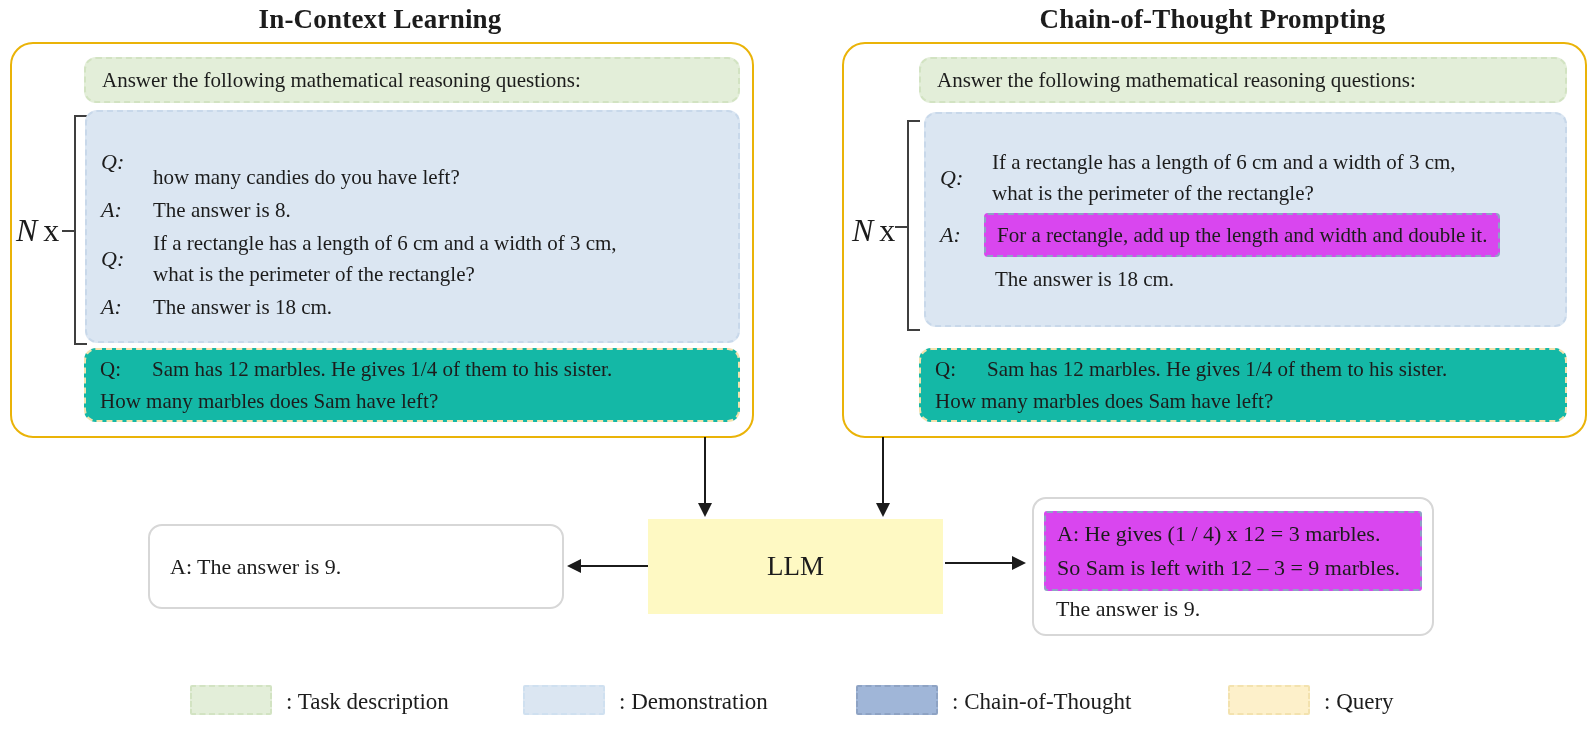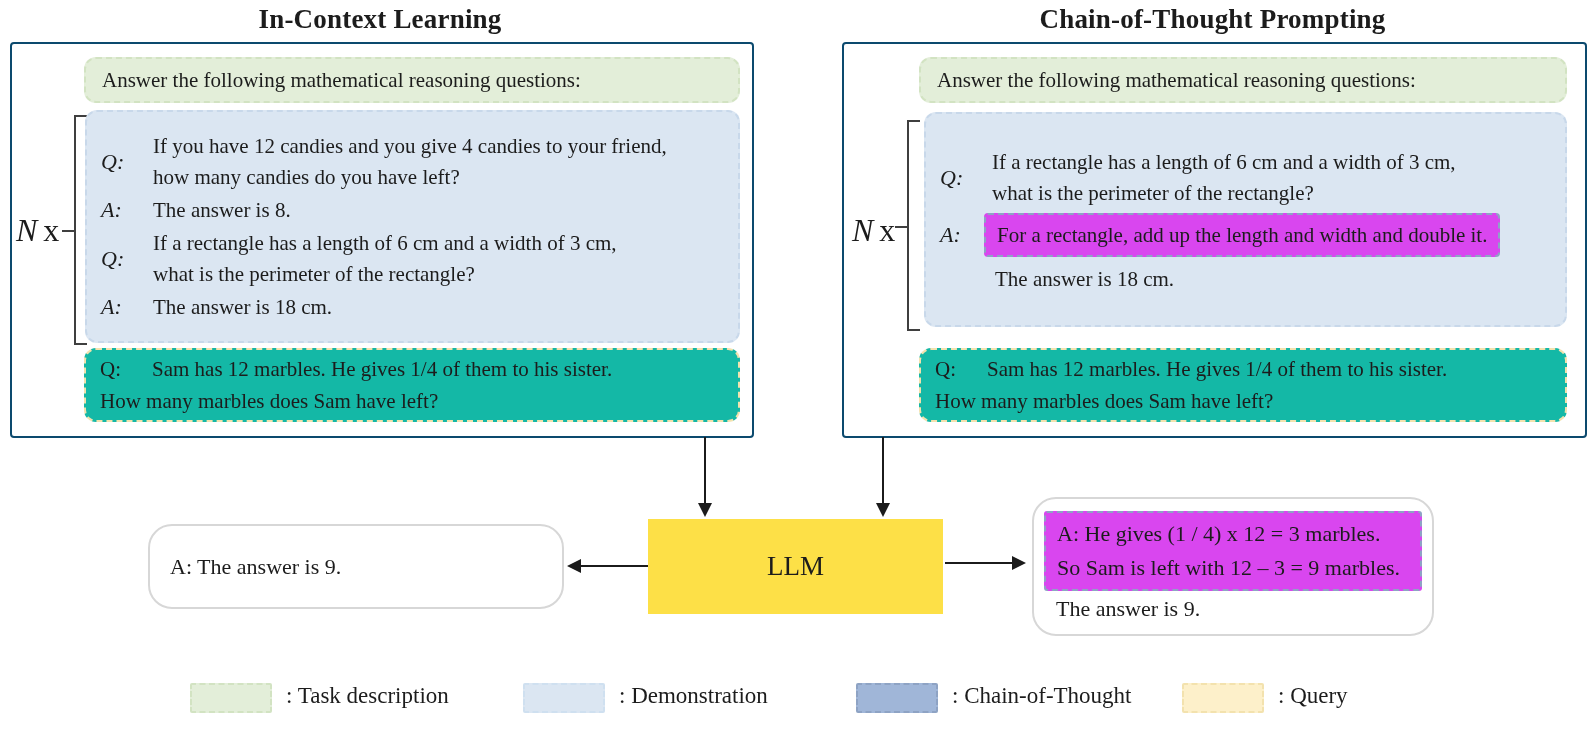--- a/index.html
+++ b/index.html
@@ -4,21 +4,21 @@
 <style>
   html,body{margin:0;padding:0;background:#fff;}
   .canvas{
     position:relative;width:1593px;height:731px;background:#ffffff;
     font-family:"Liberation Serif","DejaVu Serif",serif;color:#1c1c1c;overflow:hidden;
   }
   .panel-title{position:absolute;top:4px;font-size:27px;font-weight:bold;text-align:center;letter-spacing:.2px;}
   #title-left{left:10px;width:740px;}
   #title-right{left:842px;width:741px;}
 
-  .panel{position:absolute;top:42px;height:392px;background:#fff;border:2px solid #0c4a6e;border-radius:4px;}
+  .panel{position:absolute;top:42px;height:392px;background:#fff;border:2px solid #eab308;border-radius:23px;}
   #panel-icl{left:10px;width:740px;}
   #panel-cot{left:842px;width:741px;}
 
   .cbox{position:absolute;box-sizing:border-box;border-radius:12px;}
   .green{background:#e3eed9;border:2px dashed #d2e3c2;}
   .blue{background:#dbe6f2;border:2px dashed #c8d8ea;}
   .yellow{background:#14b8a6;border:2px dashed #f3e2ae;}
   .darkblue{background:#d946ef;border:2px dashed #8ea3c4;}
 
   .task-box{display:flex;align-items:center;padding:0 16px;font-size:21px;}
@@ -42,43 +42,43 @@
 
   .bracket{position:absolute;width:11px;border-left:2px solid #3f3f3f;border-top:2px solid #3f3f3f;border-bottom:2px solid #3f3f3f;}
   #icl-bracket{left:62px;top:71px;height:226px;}
   #cot-bracket{left:63px;top:76px;height:207px;}
   .bracket-mid-tick{position:absolute;left:-14px;top:50%;width:14px;height:2px;background:#3f3f3f;}
   .nx{position:absolute;font-size:32px;width:60px;text-align:left;white-space:nowrap;}
   #icl-nx{left:4px;top:168px;}
   #cot-nx{left:8px;top:168px;}
   .nx i{margin-right:6px;}
 
-  .llm-box{position:absolute;left:648px;top:519px;width:295px;height:95px;background:#fde047;
+  .llm-box{position:absolute;left:648px;top:519px;width:295px;height:95px;background:#fef9c3;
     display:flex;align-items:center;justify-content:center;font-size:27px;}
 
   .arrow-line-v{position:absolute;width:2px;background:#1b1b1b;}
   .arrow-line-h{position:absolute;height:2px;background:#1b1b1b;}
   .arrow-head{position:absolute;width:0;height:0;}
   .head-down{border-left:7px solid transparent;border-right:7px solid transparent;border-top:14px solid #1b1b1b;}
   .head-left{border-top:7px solid transparent;border-bottom:7px solid transparent;border-right:14px solid #1b1b1b;}
   .head-right{border-top:7px solid transparent;border-bottom:7px solid transparent;border-left:14px solid #1b1b1b;}
 
-  .out-box{position:absolute;box-sizing:border-box;background:#fff;border:2px solid #d7d7d7;border-radius:24px;}
+  .out-box{position:absolute;box-sizing:border-box;background:#fff;border:2px solid #d7d7d7;border-radius:14px;}
   #out-icl{left:148px;top:524px;width:416px;height:85px;display:flex;align-items:center;padding:0 20px;font-size:22px;}
   #out-cot{left:1032px;top:497px;width:402px;height:139px;padding:12px 8px 8px 8px;}
   #out-cot .cot-box{margin:0 2px;line-height:34px;font-size:22px;border-radius:3px;}
   #out-cot .out-answer{margin:5px 0 0 14px;font-size:22px;}
 
-  .legend-item{position:absolute;top:683px;display:flex;align-items:flex-start;height:32px;}
+  .legend-item{position:absolute;top:683px;display:flex;align-items:flex-end;height:32px;}
   .legend-swatch{width:82px;height:30px;box-sizing:border-box;border-radius:2px;}
   .legend-label{margin-left:14px;font-size:23px;white-space:nowrap;}
   #legend-0{left:190px;}
   #legend-1{left:523px;}
   #legend-2{left:856px;}
-  #legend-3{left:1182px;}
+  #legend-3{left:1228px;}
   .sw-green{border:2px dashed #d2e3c2;}
   .sw-blue{border:2px dashed #cfe0f0;}
   .sw-dark{border:2px dashed #8ea3c4;}
   .sw-yellow{border:2px dashed #f3e2ae;}
 </style>
 </head>
 <body>
 
 <div class="canvas">
 
@@ -92,21 +92,21 @@
 
     <div class="nx" id="icl-nx"><i>N</i><span>x</span></div>
     <div class="bracket" id="icl-bracket">
         <div class="bracket-mid-tick"></div>
       </div>
 
     <div class="cbox blue" id="icl-demo">
       <div class="qa-row">
         <span class="qa-label">Q:</span>
         <span class="qa-text">
-          <span>If you have 12 candies and you give 4 candies to your friend,</span><br>
+          <br>
           <span>how many candies do you have left?</span>
         </span>
       </div>
       <div class="qa-row">
         <span class="qa-label">A:</span>
         <span class="qa-text">The answer is 8.</span>
       </div>
       <div class="qa-row">
         <span class="qa-label">Q:</span>
         <span class="qa-text">

